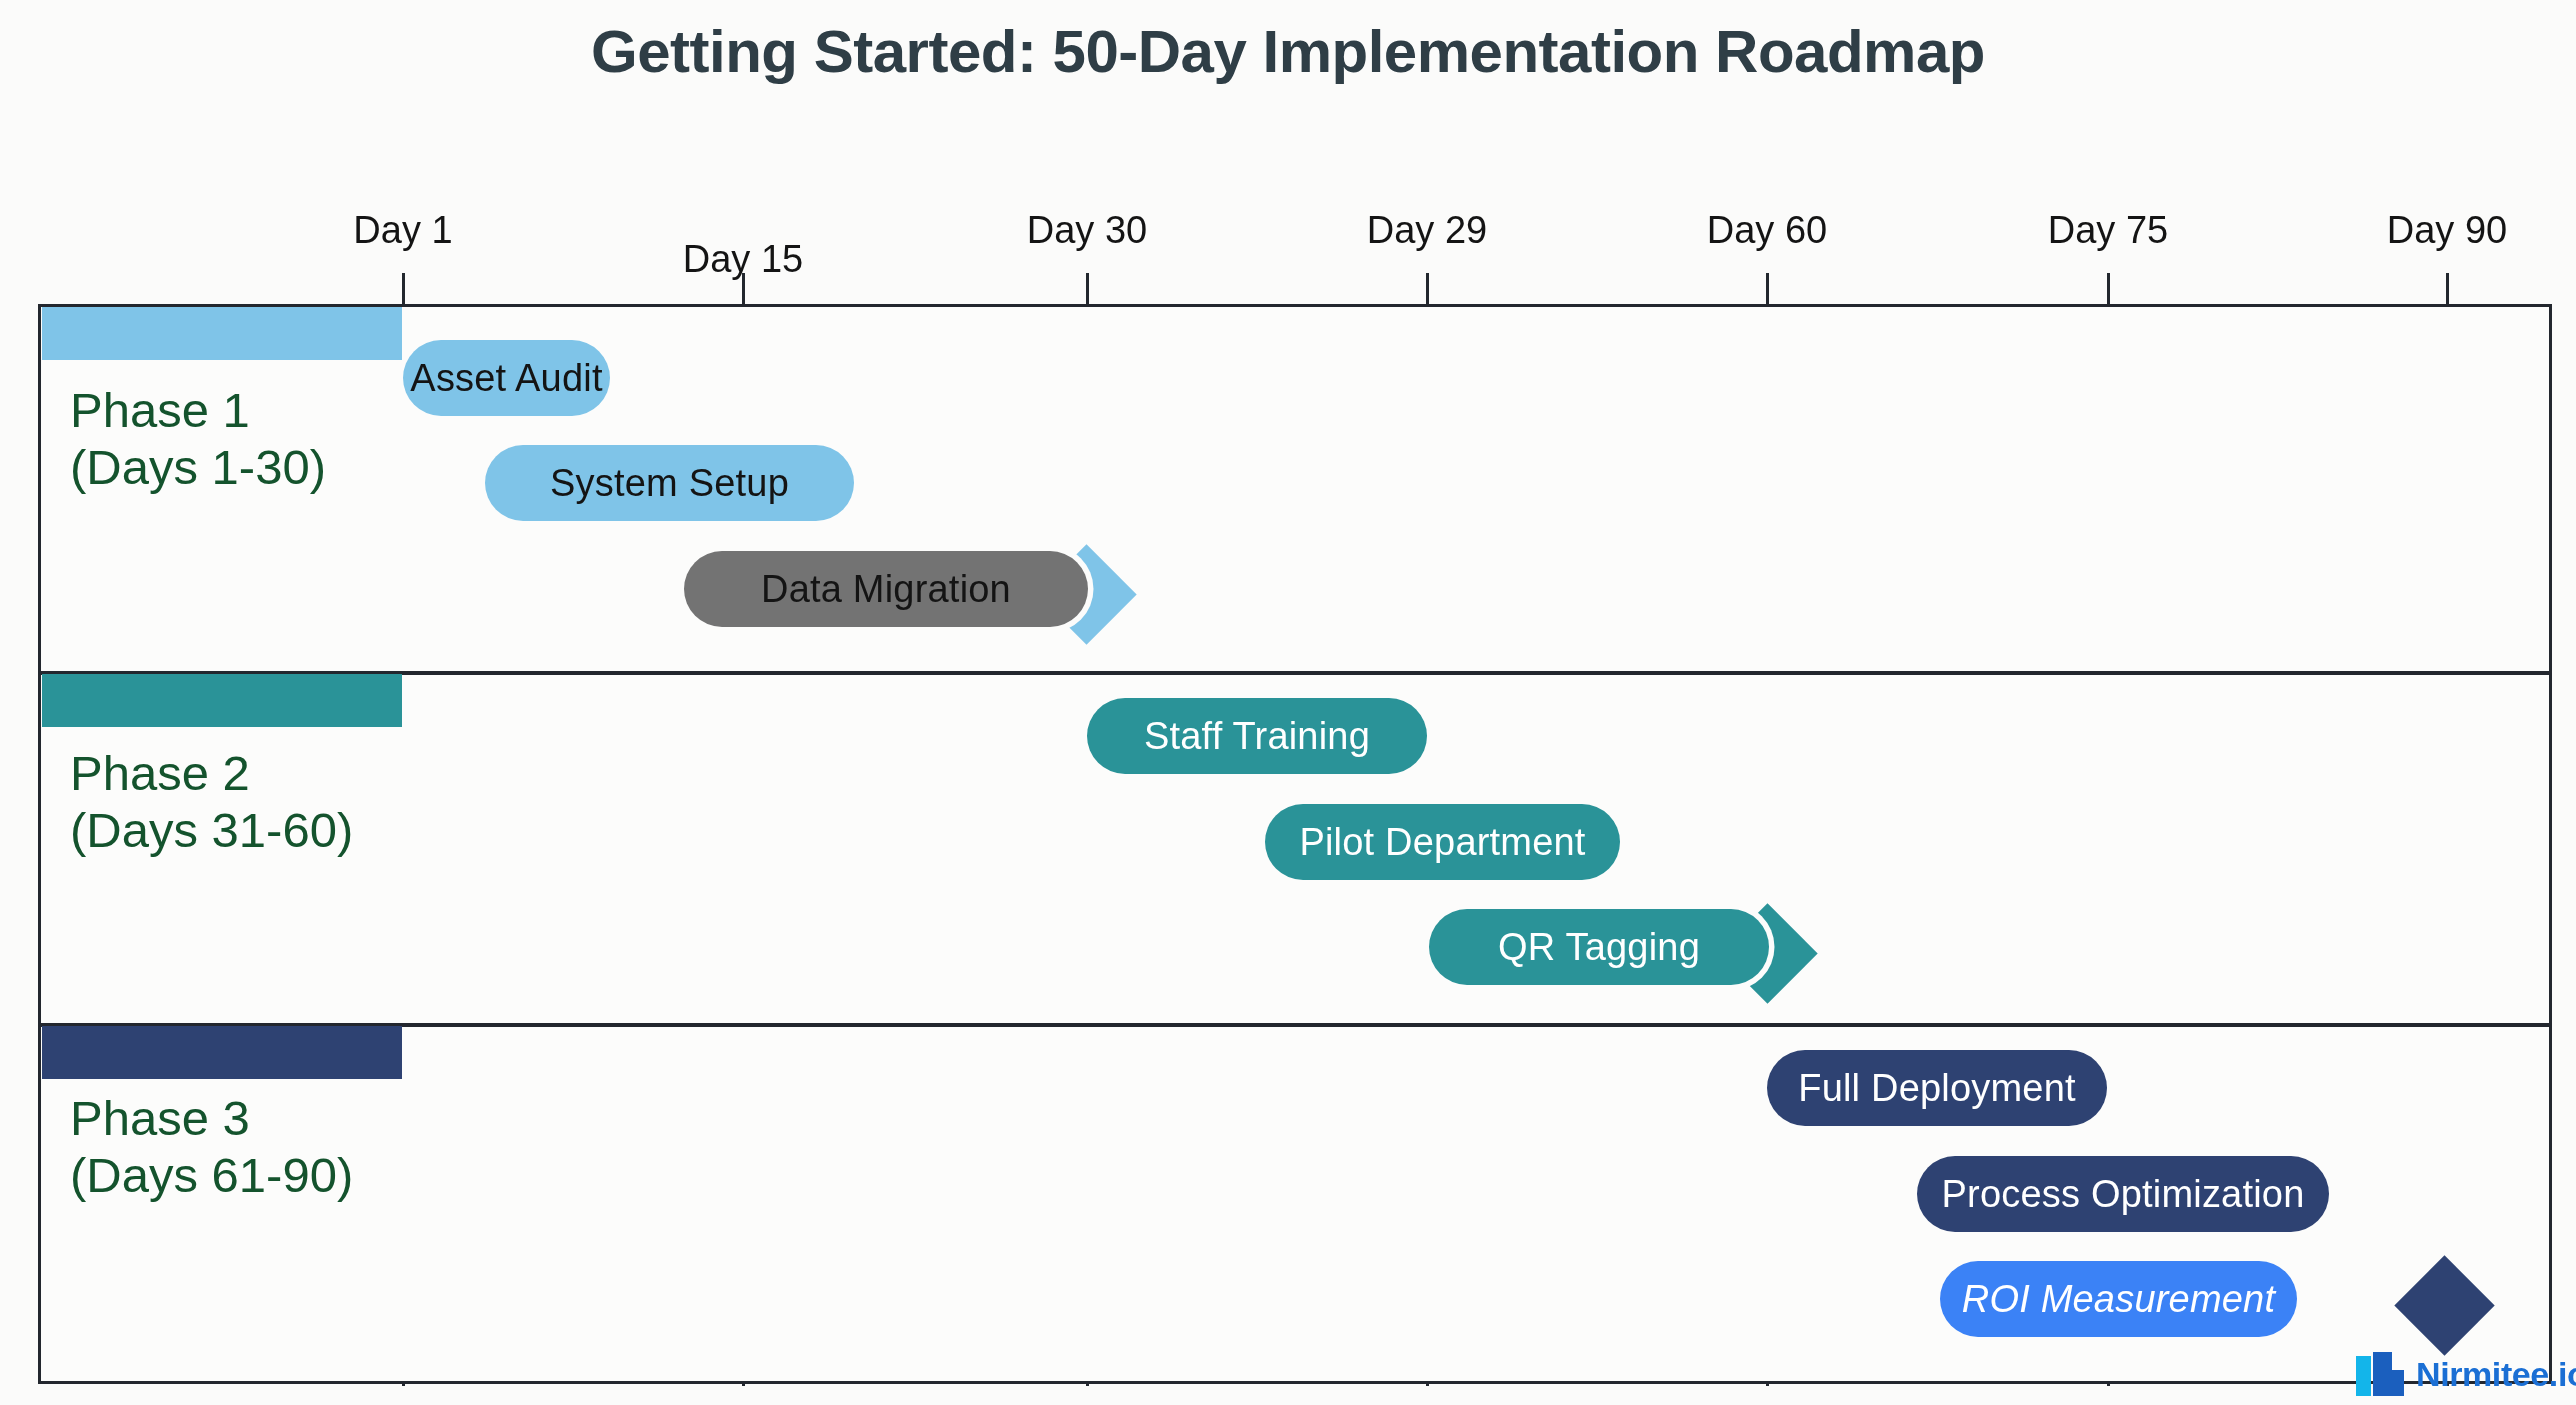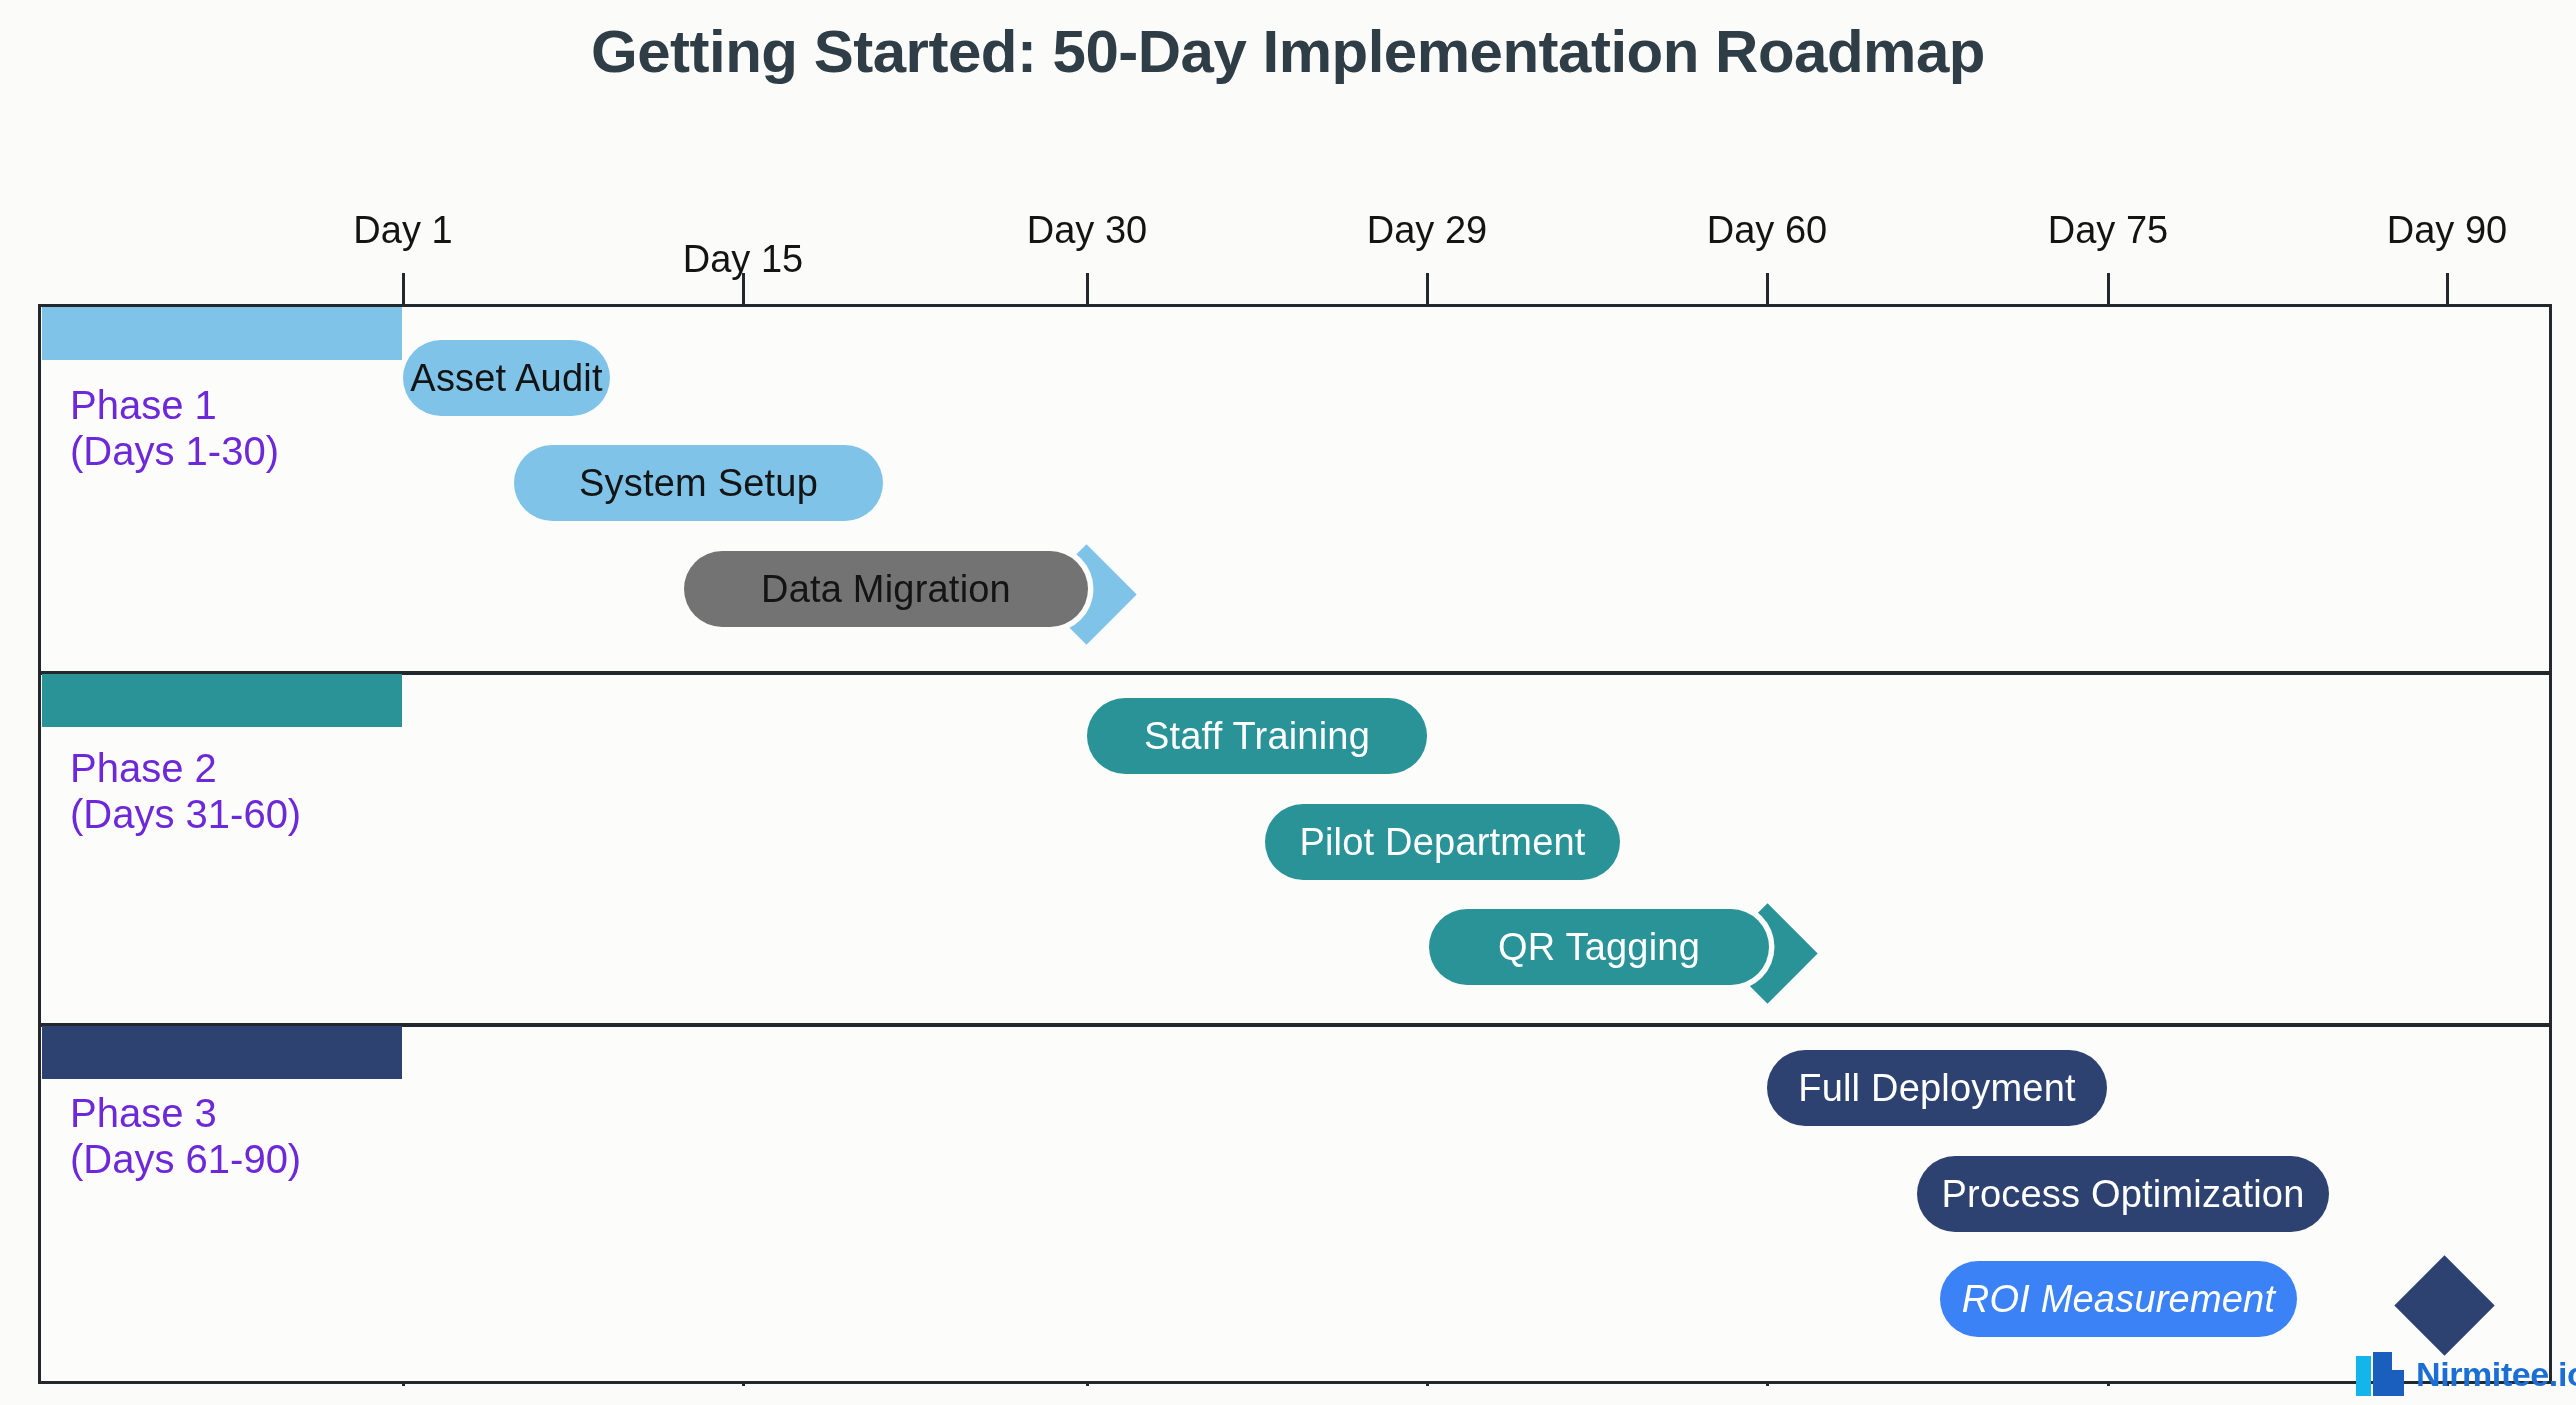--- a/index.html
+++ b/index.html
@@ -89,23 +89,23 @@
   .phase-band {
     position: absolute;
     left: 42px;
     width: 360px;
     height: 53px;
     top: 0;
   }
   .phase-label {
     position: absolute;
     left: 70px;
-    font-size: 40px;
+    font-size: 49px;
     line-height: 1.16;
-    color: #6d28d9;
+    color: #14532d;
     white-space: pre-line;
   }
 
   
   .task-bar {
     position: absolute;
     height: 76px;
     border-radius: 44px;
     display: flex;
     align-items: center;
@@ -209,21 +209,21 @@
 
 <div id="phases-layer">
     <div class="phase-row" style="top: 307px; height: 363px;">
       <div class="phase-band" style="background: rgb(127, 196, 232);"></div>
     </div>
     <div class="phase-label" style="top: 382px; position: absolute;">Phase 1
 (Days 1-30)</div>
     <div class="task-bar light" style="left: 403px; top: 340px; width: 207px; background: rgb(127, 196, 232);">
       <span>Asset Audit</span>
     </div>
-    <div class="task-bar light" style="left: 514px; top: 445px; width: 369px; background: rgb(127, 196, 232);">
+    <div class="task-bar light" style="left: 485px; top: 445px; width: 369px; background: rgb(127, 196, 232);">
       <span>System Setup</span>
     </div>
     <div class="milestone" style="left: 1051px; top: 559px; background: rgb(127, 196, 232);"></div>
     <div class="task-bar light" style="left: 684px; top: 551px; width: 404px; background: #737373; box-shadow: rgb(252, 252, 251) 0px 0px 0px 5.5px;">
       <span>Data Migration</span>
     </div>
     <div class="phase-row" style="top: 674px; height: 349px;">
       <div class="phase-band" style="background: rgb(42, 147, 152);"></div>
     </div>
     <div class="phase-label" style="top: 745px; position: absolute;">Phase 2

